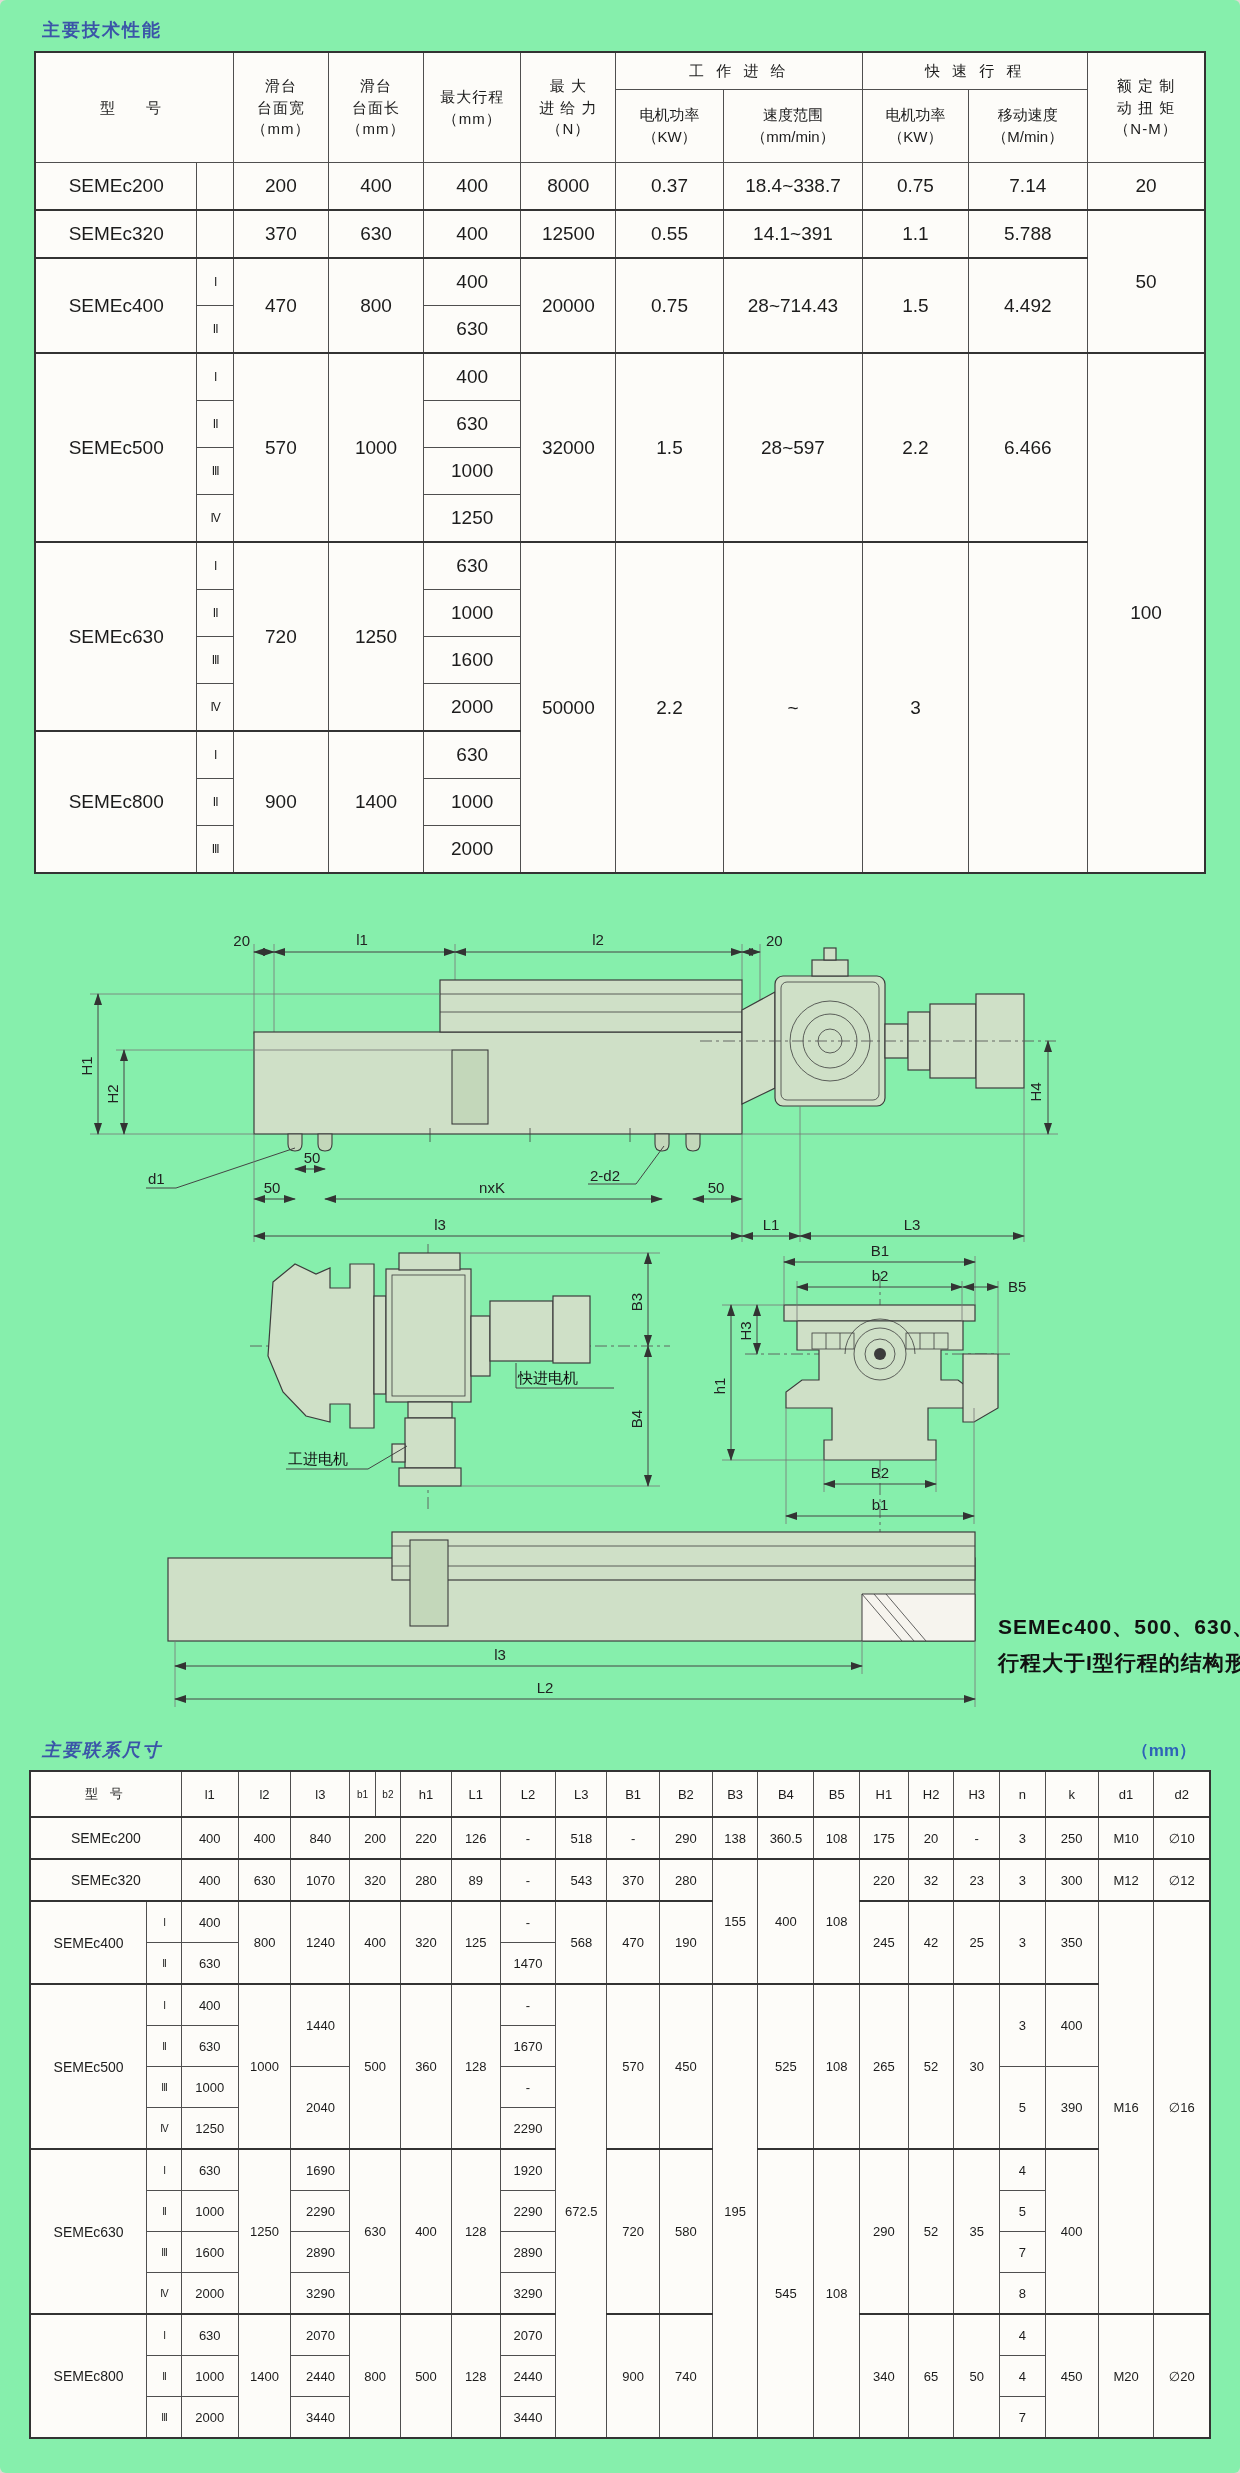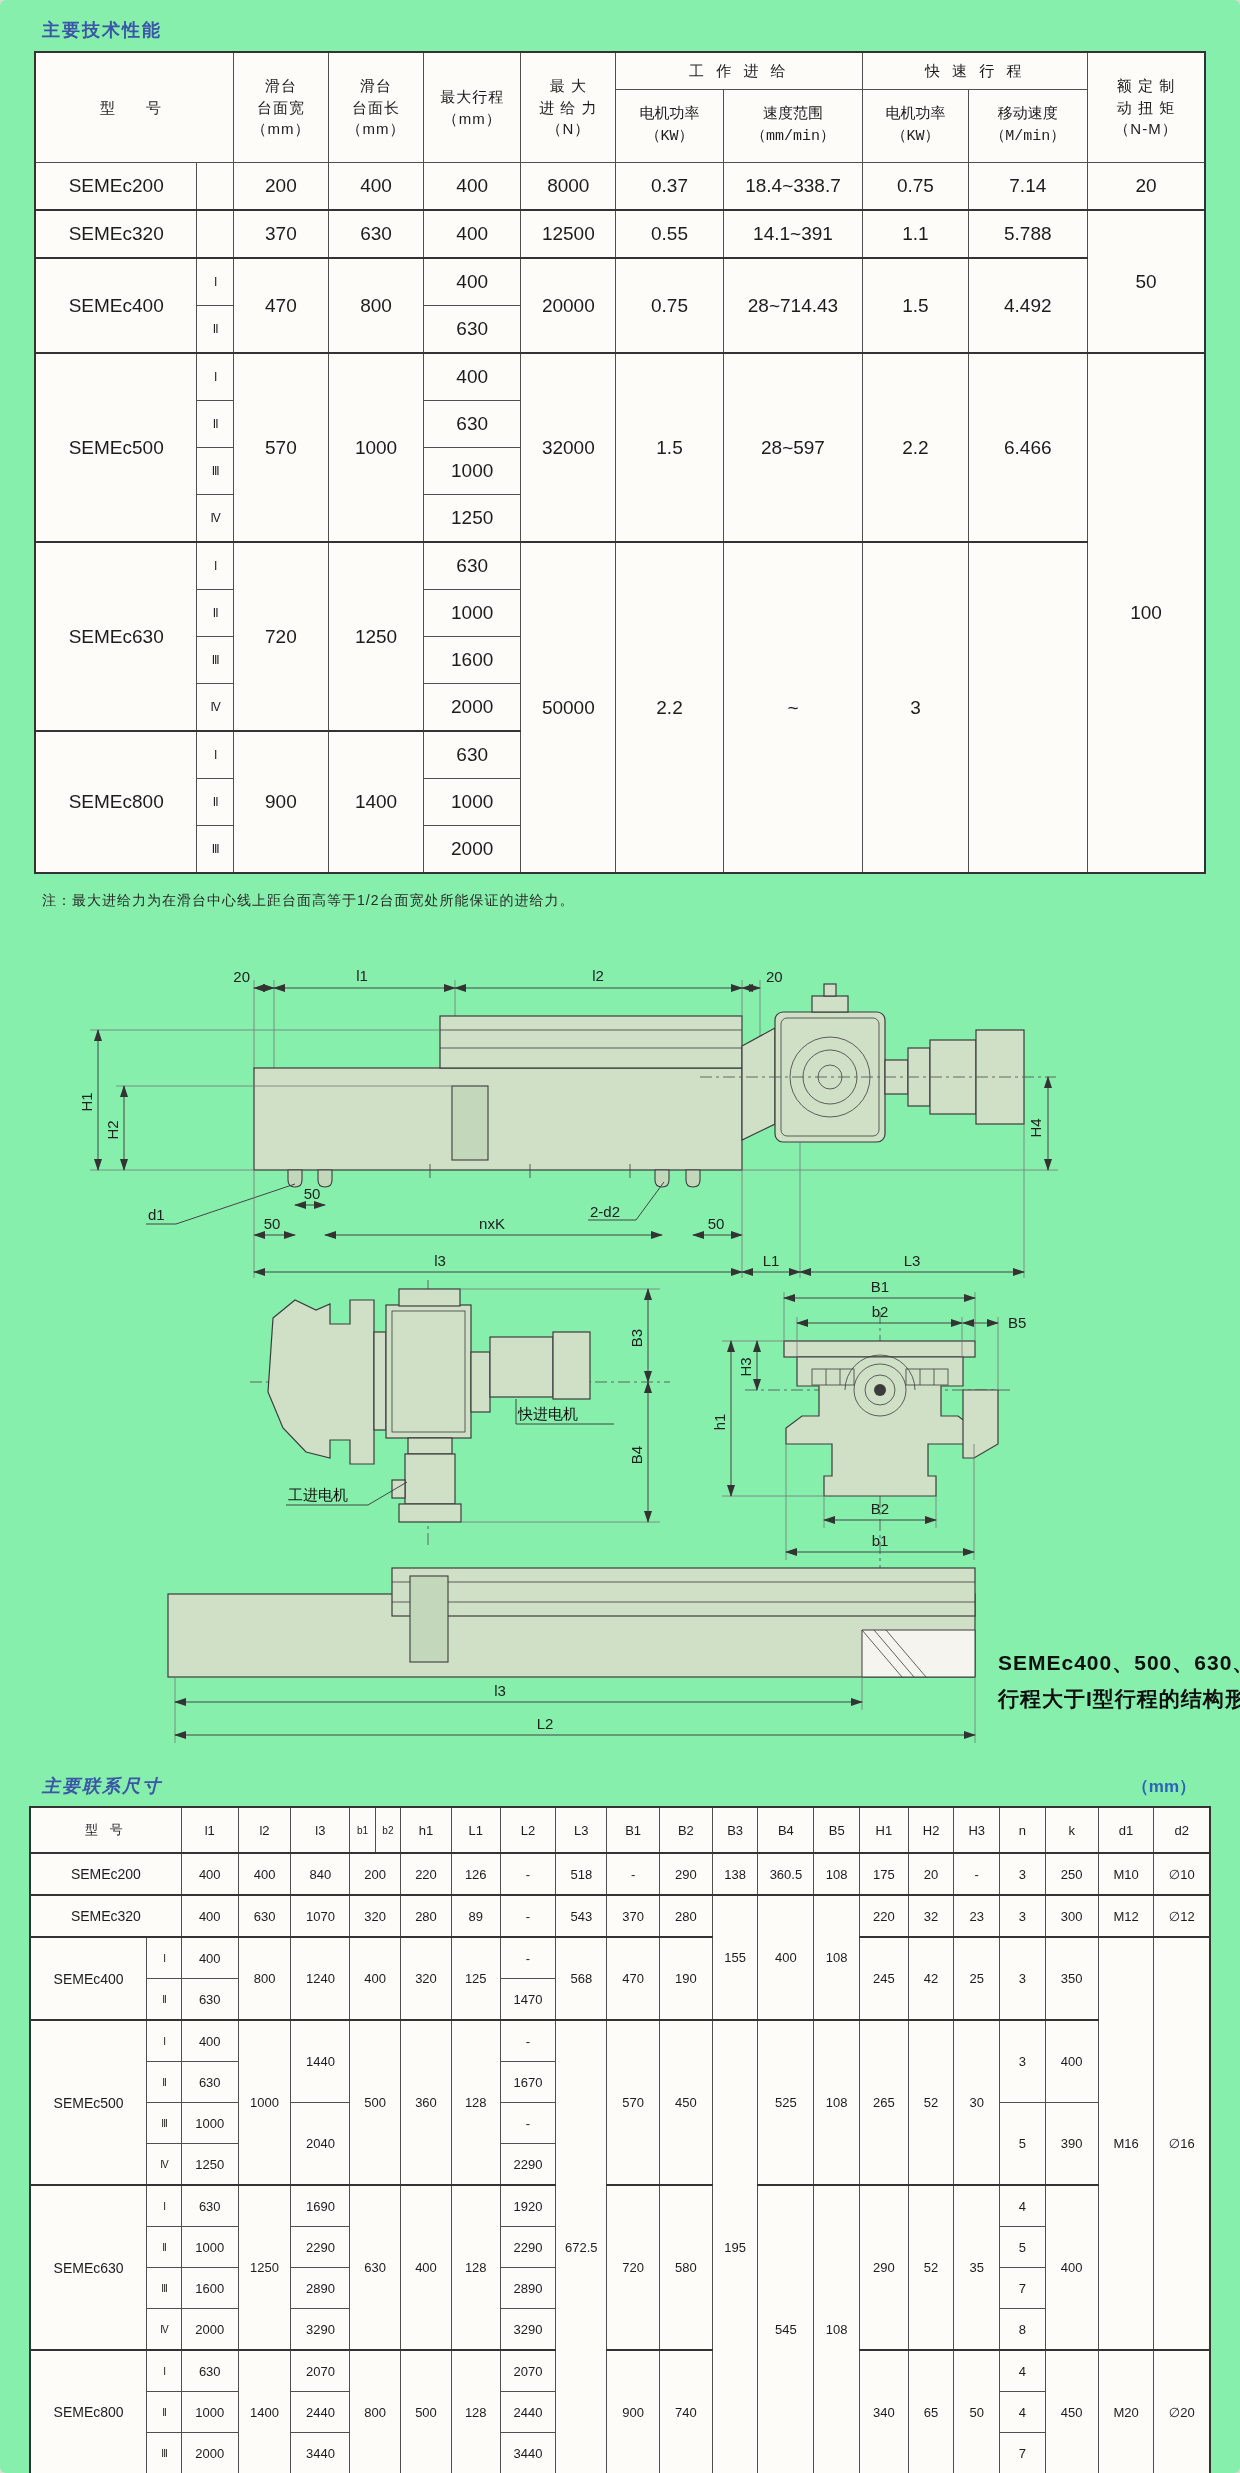--- a/index.html
+++ b/index.html
@@ -7,21 +7,21 @@
         font-family:"Liberation Sans",sans-serif;color:#1c1c1c;border-radius:6px;}
   .sec-title{margin:0;padding:18px 0 0 42px;font-size:18px;font-weight:bold;
              letter-spacing:2px;color:#3b55a8;}
   
   table.perf{border-collapse:collapse;table-layout:fixed;width:1172px;margin:9px 0 0 34px;
              background:#fdfcf9;border:2px solid #333;}
   .perf th,.perf td{border:1px solid #4f4f4f;text-align:center;vertical-align:middle;
                     padding:0;overflow:hidden;}
   .perf thead th{font-weight:normal;font-size:15px;line-height:1.45;white-space:pre-line;}
   .perf .hgrp th{height:36px;letter-spacing:4px;}
-  .perf .hsub th{height:72px;font-family:Liberation Mono, monospace;}
+  .perf .hsub th{height:72px;}
   .perf td{font-size:19px;height:46px;}
   .perf td.mdl{font-size:19px;}
   .perf td.var{font-size:12px;letter-spacing:-1px;}
   tr.gb td{border-top:2px solid #333;}
   
   .note{margin:18px 0 0 42px;font-size:14px;color:#2a2a2a;letter-spacing:1px;}
   
   svg.draw{display:block;margin-top:10px;}
   .body{fill:#cfe0c7;stroke:#3c3c3c;stroke-width:1.2;}
   .body2{fill:#c3d7ba;stroke:#3c3c3c;stroke-width:1.1;}
@@ -202,21 +202,20 @@
           <td class="var">II</td>
           <td>1000</td>
         </tr>
       <tr>
           <td class="var">III</td>
           <td>2000</td>
         </tr>
     </tbody>
   </table>
 
-  <p class="note">注：最大进给力为在滑台中心线上距台面高等于1/2台面宽处所能保证的进给力。</p>
 
   <svg class="draw" width="1240" height="830" viewBox="0 0 1240 830">
     <defs>
       <marker id="ae" orient="auto" markerWidth="12" markerHeight="8" refX="11" refY="4">
         <path d="M0,0 L12,4 L0,8 z" fill="#333"></path>
       </marker>
       <marker id="as" orient="auto-start-reverse" markerWidth="12" markerHeight="8" refX="11" refY="4">
         <path d="M0,0 L12,4 L0,8 z" fill="#333"></path>
       </marker>
     </defs>

